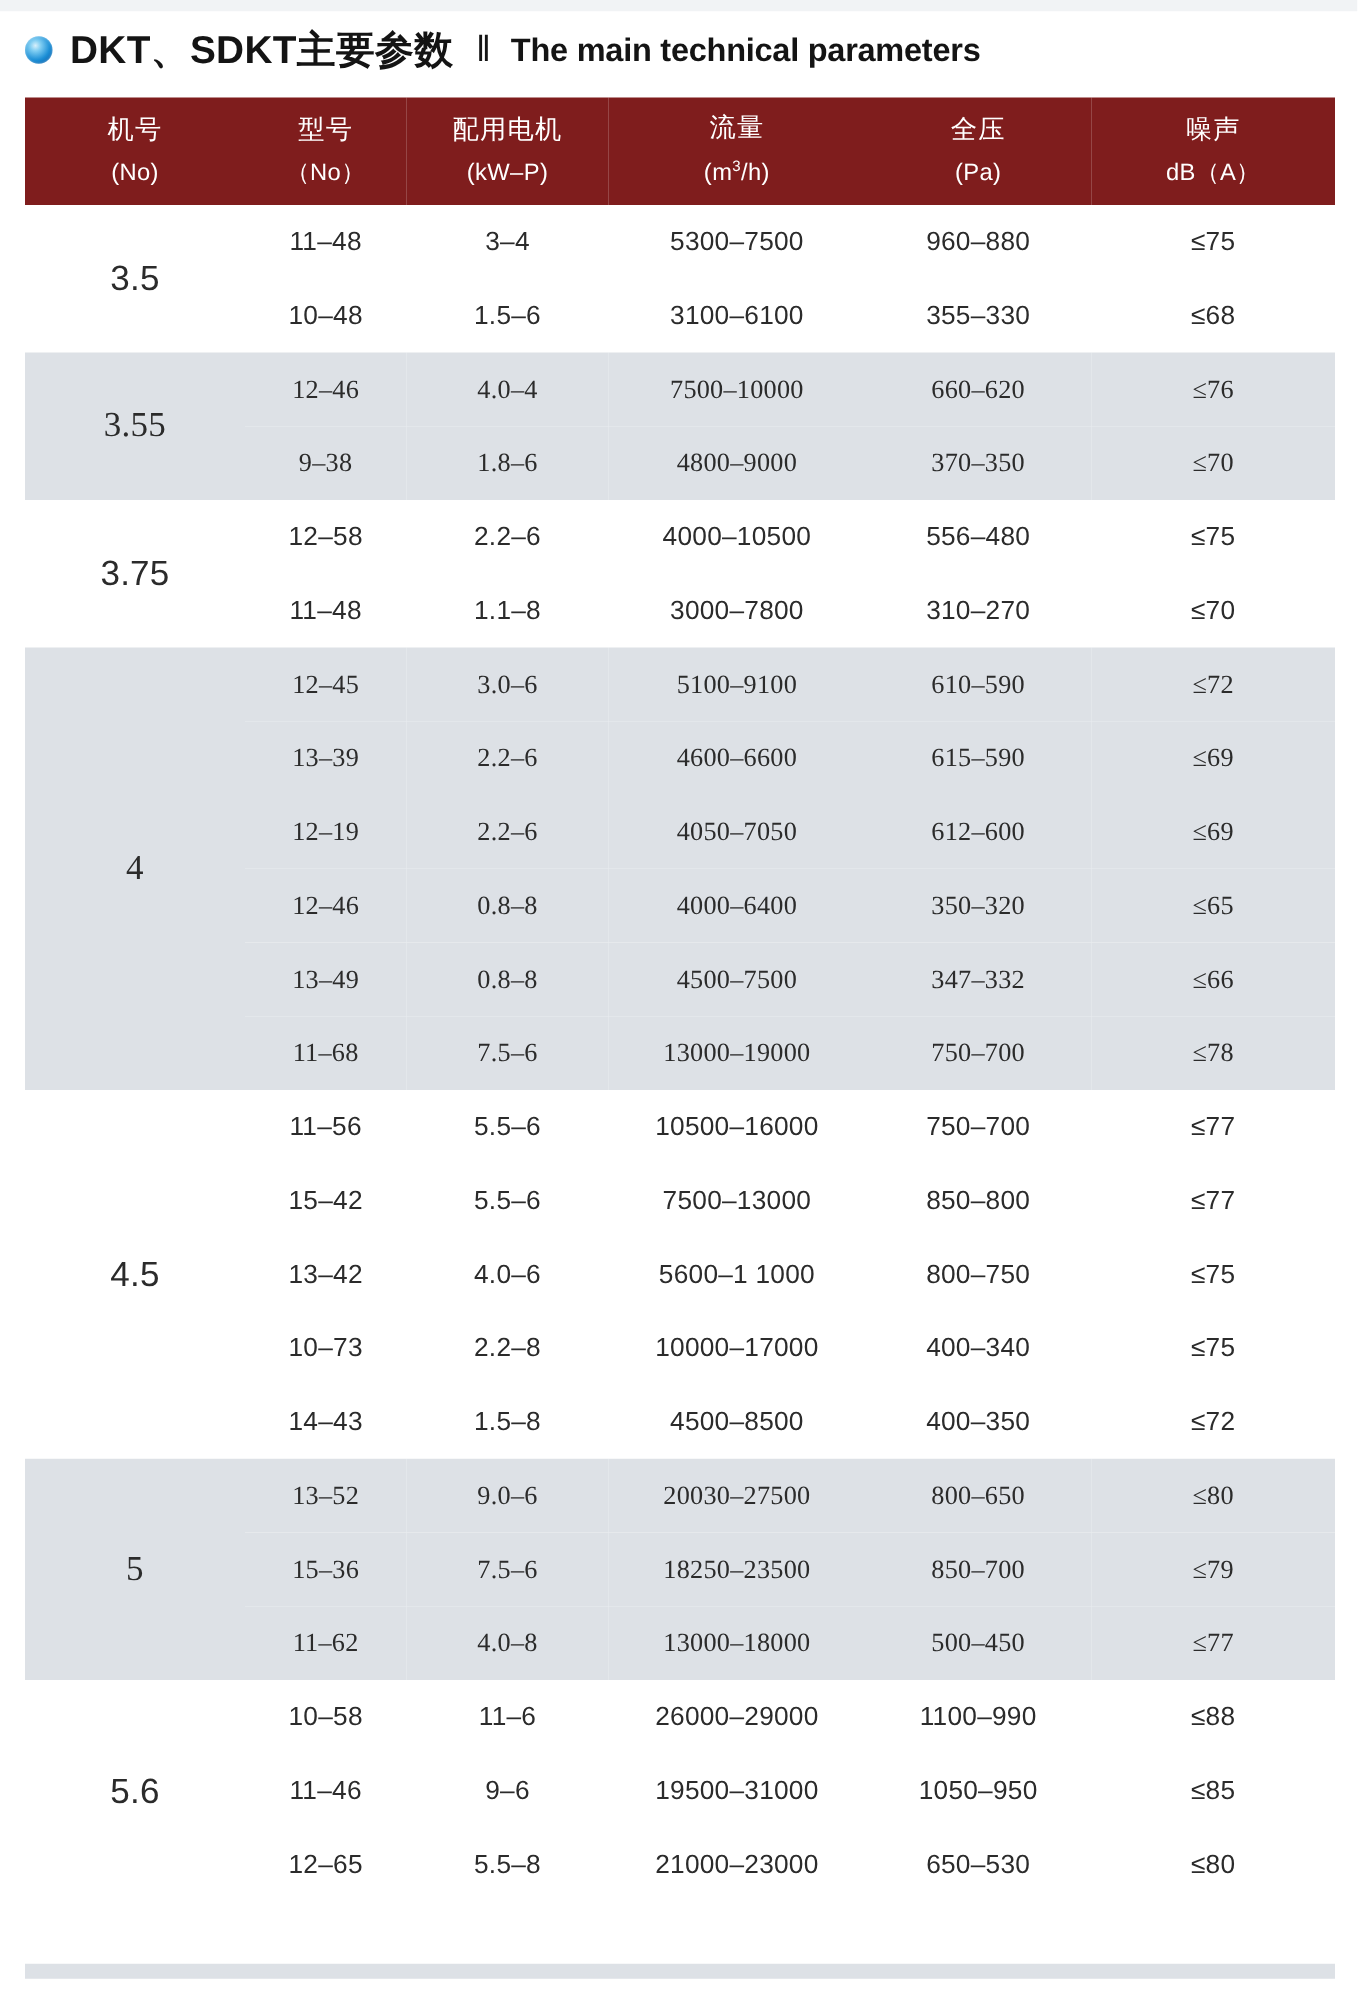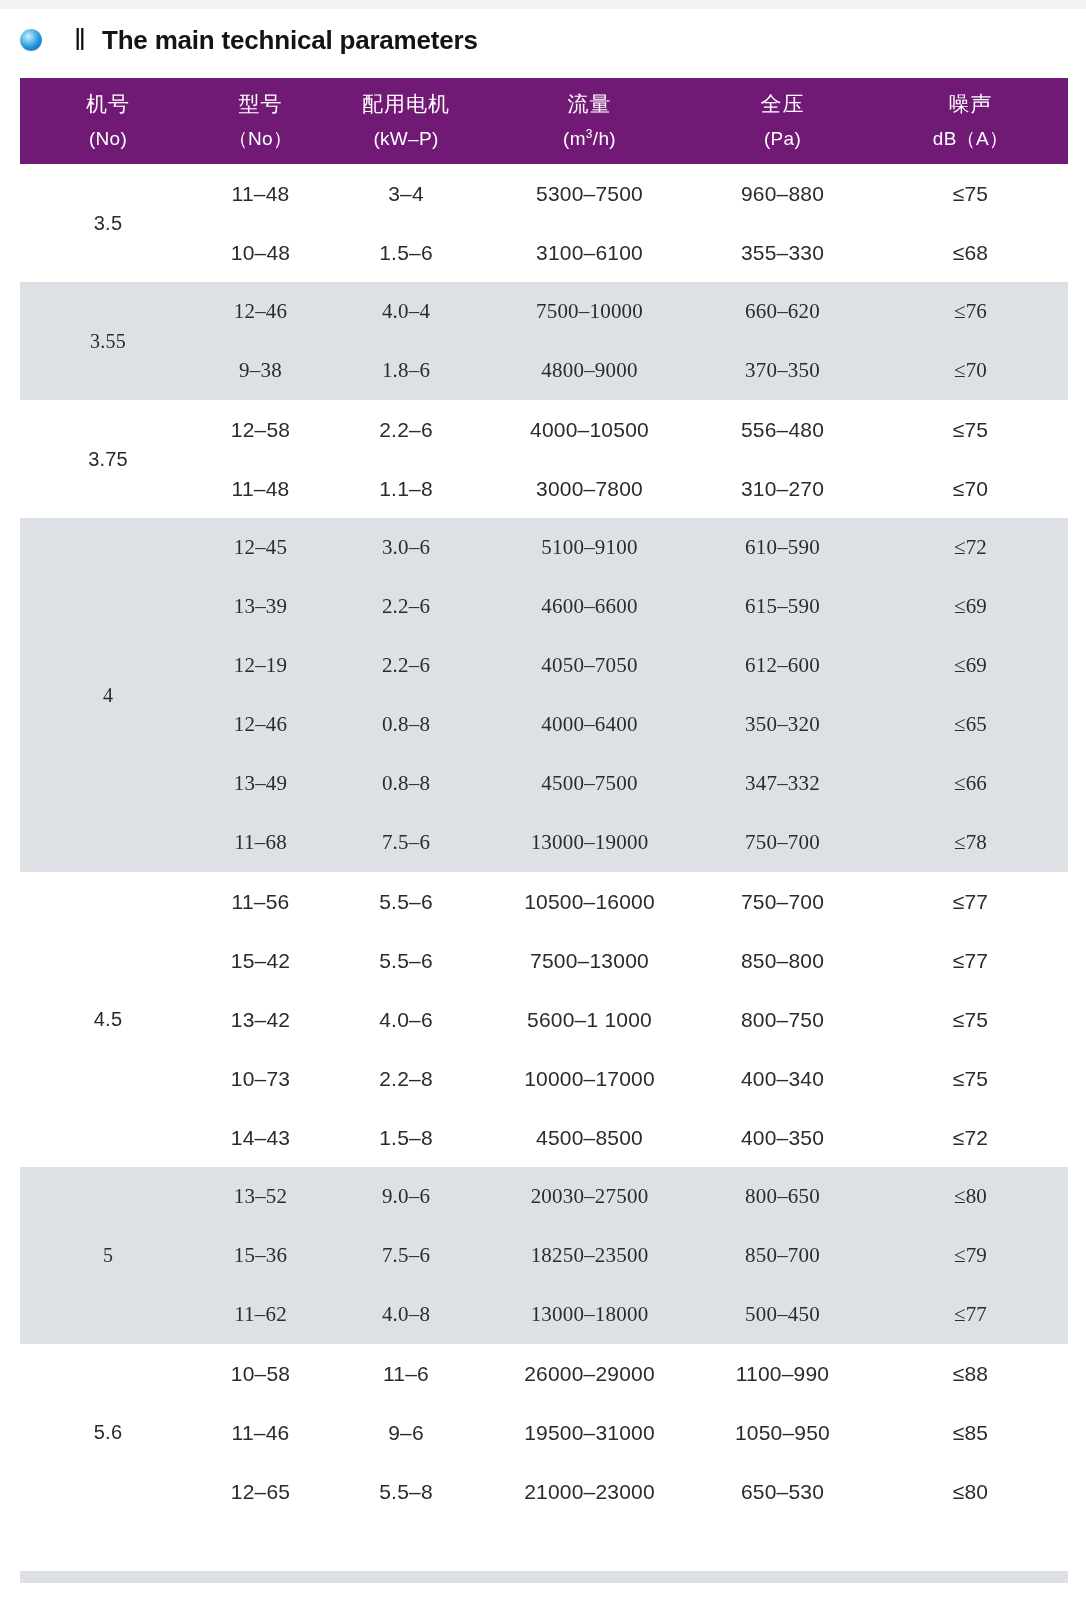--- a/index.html
+++ b/index.html
@@ -82,21 +82,21 @@
     table-layout: fixed;
   }
   table.params col.c-no      { width: 176px; }
   table.params col.c-model   { width: 129px; }
   table.params col.c-motor   { width: 162px; }
   table.params col.c-flow    { width: 205px; }
   table.params col.c-press   { width: 181px; }
   table.params col.c-noise   { width: 195px; }
 
   thead th {
-    background: #701a75;
+    background: #7f1d1d;
     color: #ffffff;
     font-weight: normal;
     padding: 0;
     height: 86px;
     vertical-align: middle;
     border: none;
   }
   .th-inner {
     display: flex;
     flex-direction: column;
@@ -113,21 +113,21 @@
     padding: 0 4px;
     text-align: center;
     vertical-align: middle;
     font-size: 21px;
     color: #2b2b2b;
     border: none;
     letter-spacing: 0.2px;
     white-space: nowrap;
   }
   tbody td.no-cell {
-    font-size: 20px;
+    font-size: 28px;
     color: #2b2b2b;
   }
   tbody tr.band-gray td { background: #dde1e6; font-family: Liberation Serif, serif; }
   tbody tr.band-white td { background: #ffffff; }
 
   
   .bottom-band {
     position: absolute;
     top: 1571px;
     left: 20px;
@@ -136,20 +136,21 @@
     background: #dde1e6;
   }
 </style>
 </head>
 <body>
 
 <div class="top-strip"></div>
 
 <div class="title-bar">
   <span class="bullet-icon"></span>
+  <span class="title-cn">DKT、SDKT主要参数</span>
   <span class="title-sep">‖</span>
   <span class="title-en">The main technical parameters</span>
 </div>
 
 <div class="table-wrap">
   <table class="params">
     <colgroup>
       <col class="c-no">
         <col class="c-model">
         <col class="c-motor">

